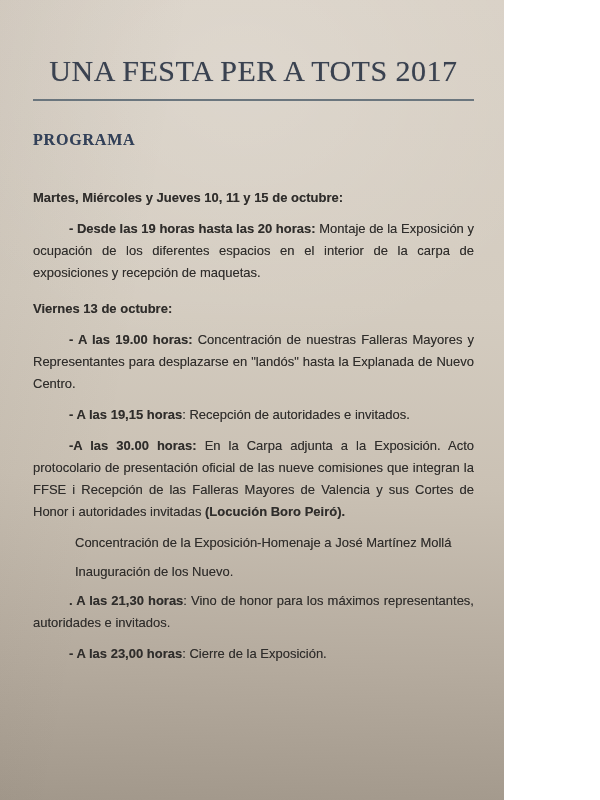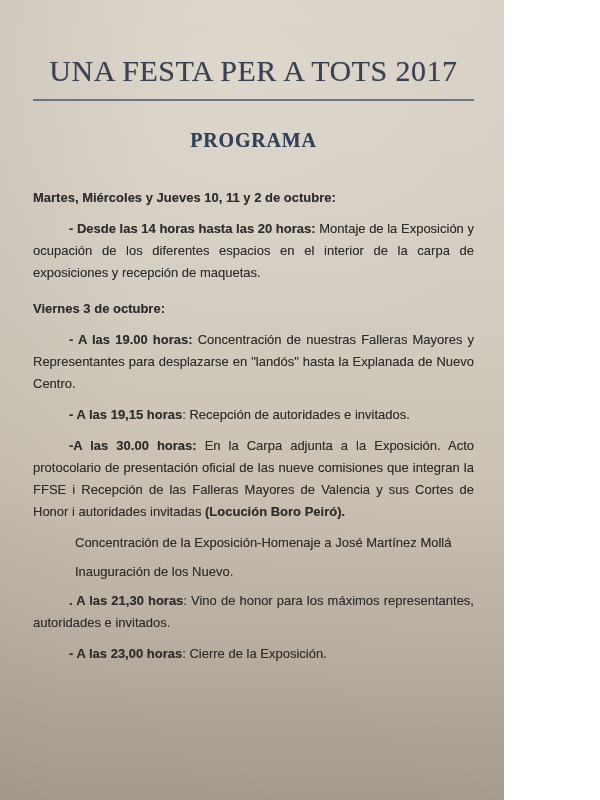--- a/index.html
+++ b/index.html
@@ -50,25 +50,25 @@
   .rule {
     border: none;
     border-top: 2px solid var(--rule-color, #5e6b75);
     margin: 0;
     opacity: 0.9;
   }
   .subtitle {
     margin: 30px 0 0 0;
     font-family: "Liberation Serif", serif;
     font-weight: 700;
-    font-size: 20px;
+    font-size: 16px;
     line-height: 18px;
     letter-spacing: 0.8px;
     color: var(--subtitle-color, #32415a);
-    text-align: center;
+    text-align: left;
   }
   .doc-body {
     margin-top: 38px;
   }
   .section + .section {
     margin-top: 14px;
   }
   .heading {
     font-weight: 700;
     margin: 0 0 9px 0;
@@ -88,25 +88,25 @@
 </head>
 <body>
 
 <div class="photo">
   <div class="page">
     <h1 class="title">UNA FESTA PER A TOTS 2017</h1>
     <hr class="rule">
     <div class="subtitle">PROGRAMA</div>
     <div class="doc-body">
         <div class="section">
-          <div class="heading">Martes, Miércoles y Jueves 10, 11 y 2 de octubre:</div>
-          <p class="entry"><span class="lead">- Desde las 14 horas hasta las 20 horas:</span><span class="text"> Montaje de la Exposición y ocupación de los diferentes espacios en el interior de la carpa de exposiciones y recepción de maquetas.</span></p>
+          <div class="heading">Martes, Miércoles y Jueves 10, 11 y 15 de octubre:</div>
+          <p class="entry"><span class="lead">- Desde las 19 horas hasta las 20 horas:</span><span class="text"> Montaje de la Exposición y ocupación de los diferentes espacios en el interior de la carpa de exposiciones y recepción de maquetas.</span></p>
         </div>
         <div class="section">
-          <div class="heading">Viernes 3 de octubre:</div>
+          <div class="heading">Viernes 13 de octubre:</div>
           <p class="entry"><span class="lead">- A las 19.00 horas:</span><span class="text"> Concentración de nuestras Falleras Mayores y Representantes para desplazarse en "landós" hasta la Explanada de Nuevo Centro.</span></p>
           <p class="entry"><span class="lead">- A las 19,15 horas</span><span class="text">: Recepción de autoridades e invitados.</span></p>
           <p class="entry"><span class="lead">-A las 30.00 horas:</span><span class="text">  En la Carpa adjunta a la Exposición. Acto protocolario de presentación oficial de las nueve comisiones que integran la FFSE i Recepción de las Falleras Mayores de Valencia y sus Cortes de Honor i autoridades invitadas </span><span class="tail">(Locución Boro Peiró).</span></p>
           <p class="sub"><span class="text">Concentración de la Exposición-Homenaje a José Martínez Mollá</span></p>
           <p class="sub"><span class="text">Inauguración de los Nuevo.</span></p>
           <p class="entry"><span class="lead">. A las 21,30 horas</span><span class="text">: Vino de honor para los máximos representantes, autoridades e invitados.</span></p>
           <p class="entry"><span class="lead">- A las 23,00 horas</span><span class="text">: Cierre de la Exposición.</span></p>
         </div>
       </div>
   </div>

